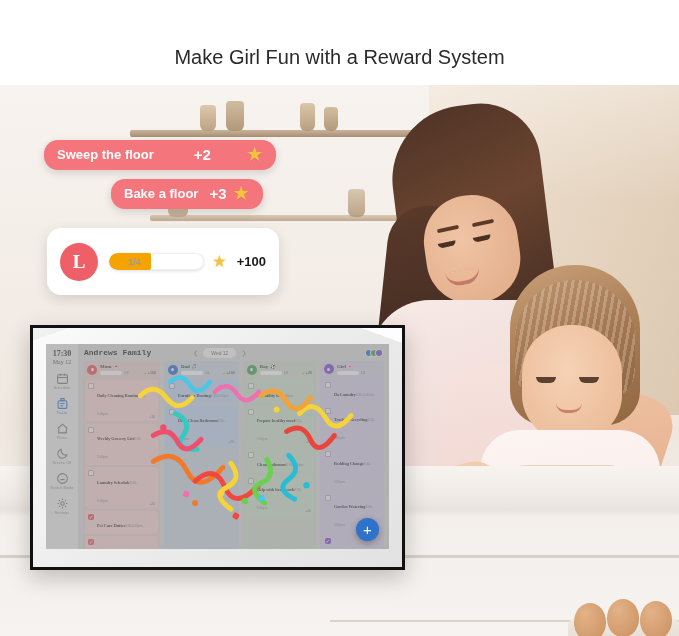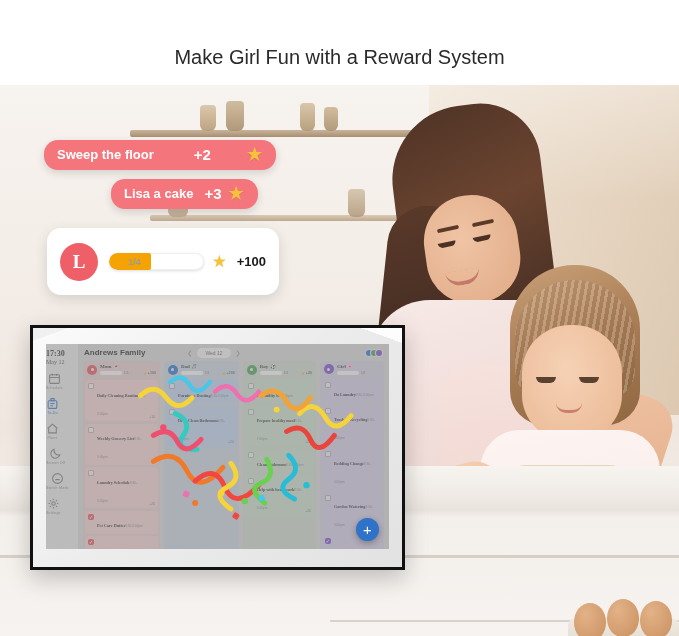--- a/index.html
+++ b/index.html
@@ -271,40 +271,40 @@
     position:relative; width:100%; height:100%;
     background:#b2b2b2; overflow:hidden;
     display:flex;
   }
   .screen-dim { position:absolute; inset:0; background:rgba(140,140,140,.46); z-index:7; pointer-events:none; }
 
   
   .tb-side {
     width:32px; flex:0 0 32px;
     background:rgba(238,238,238,.82);
-    display:flex; flex-direction:column; align-items:flex-start;
+    display:flex; flex-direction:column; align-items:center;
     padding-top:5px;
   }
   .tb-time { font-size:8px; font-weight:bold; color:#333; font-family:"Liberation Serif",serif; }
   .tb-date { font-size:6px; color:#555; margin-top:1px; font-family:"Liberation Serif",serif; }
   .side-item { margin-top:7px; display:flex; flex-direction:column; align-items:center; gap:1px; }
   .side-ico { width:13px; height:13px; color:#7b7b7b; }
   .side-ico svg { width:13px; height:13px; display:block; }
   .side-lbl { font-size:3.6px; color:#8b8b8b; letter-spacing:.2px; }
   .side-item.active .side-ico { color:#3b74c4; }
   .side-item.active .side-lbl { color:#3b74c4; }
   .side-spacer { flex:1 1 auto; }
 
   
   .tb-main { flex:1 1 auto; display:flex; flex-direction:column; background:rgba(244,244,244,.5); }
   .tb-top {
     height:17px; flex:0 0 17px; display:flex; align-items:center;
     padding:0 6px; gap:8px;
   }
-  .tb-fam { font-size:8px; font-weight:bold; color:#2b2b2b; font-family:Liberation Sans, sans-serif; }
+  .tb-fam { font-size:8px; font-weight:bold; color:#2b2b2b; font-family:Liberation Mono, monospace; }
   .tb-nav { display:flex; align-items:center; gap:5px; margin-left:34px; }
   .tb-arrow { font-size:6px; color:#999; }
   .tb-day {
     font-size:5px; color:#666; background:rgba(255,255,255,.6);
     padding:2px 8px; border-radius:6px;
   }
   .tb-avatars { margin-left:auto; display:flex; }
   .tb-av { width:8px; height:8px; border-radius:50%; margin-left:-3px; border:1px solid rgba(255,255,255,.8); }
 
   .tb-cols { flex:1 1 auto; display:flex; gap:4px; padding:0 5px 5px 5px; }
@@ -412,21 +412,21 @@
   </div>
 
   <div class="subtitle">Make Girl Fun with a Reward System</div>
 
   <div class="chip chip-1">
     <span>Sweep the floor</span>
     <span class="pts">+2</span>
     <span class="star">★</span>
   </div>
   <div class="chip chip-2">
-    <span>Lisa a cake</span>
+    <span>Bake a floor</span>
     <span class="pts">+3</span>
     <span class="star">★</span>
   </div>
 
   <div class="lisa-card">
     <div class="lisa-avatar">L</div>
     <div class="lisa-right">
       <div class="lisa-row">
         <div class="lisa-bar">
           <div class="lisa-fill" style="width: 44%;"></div>

